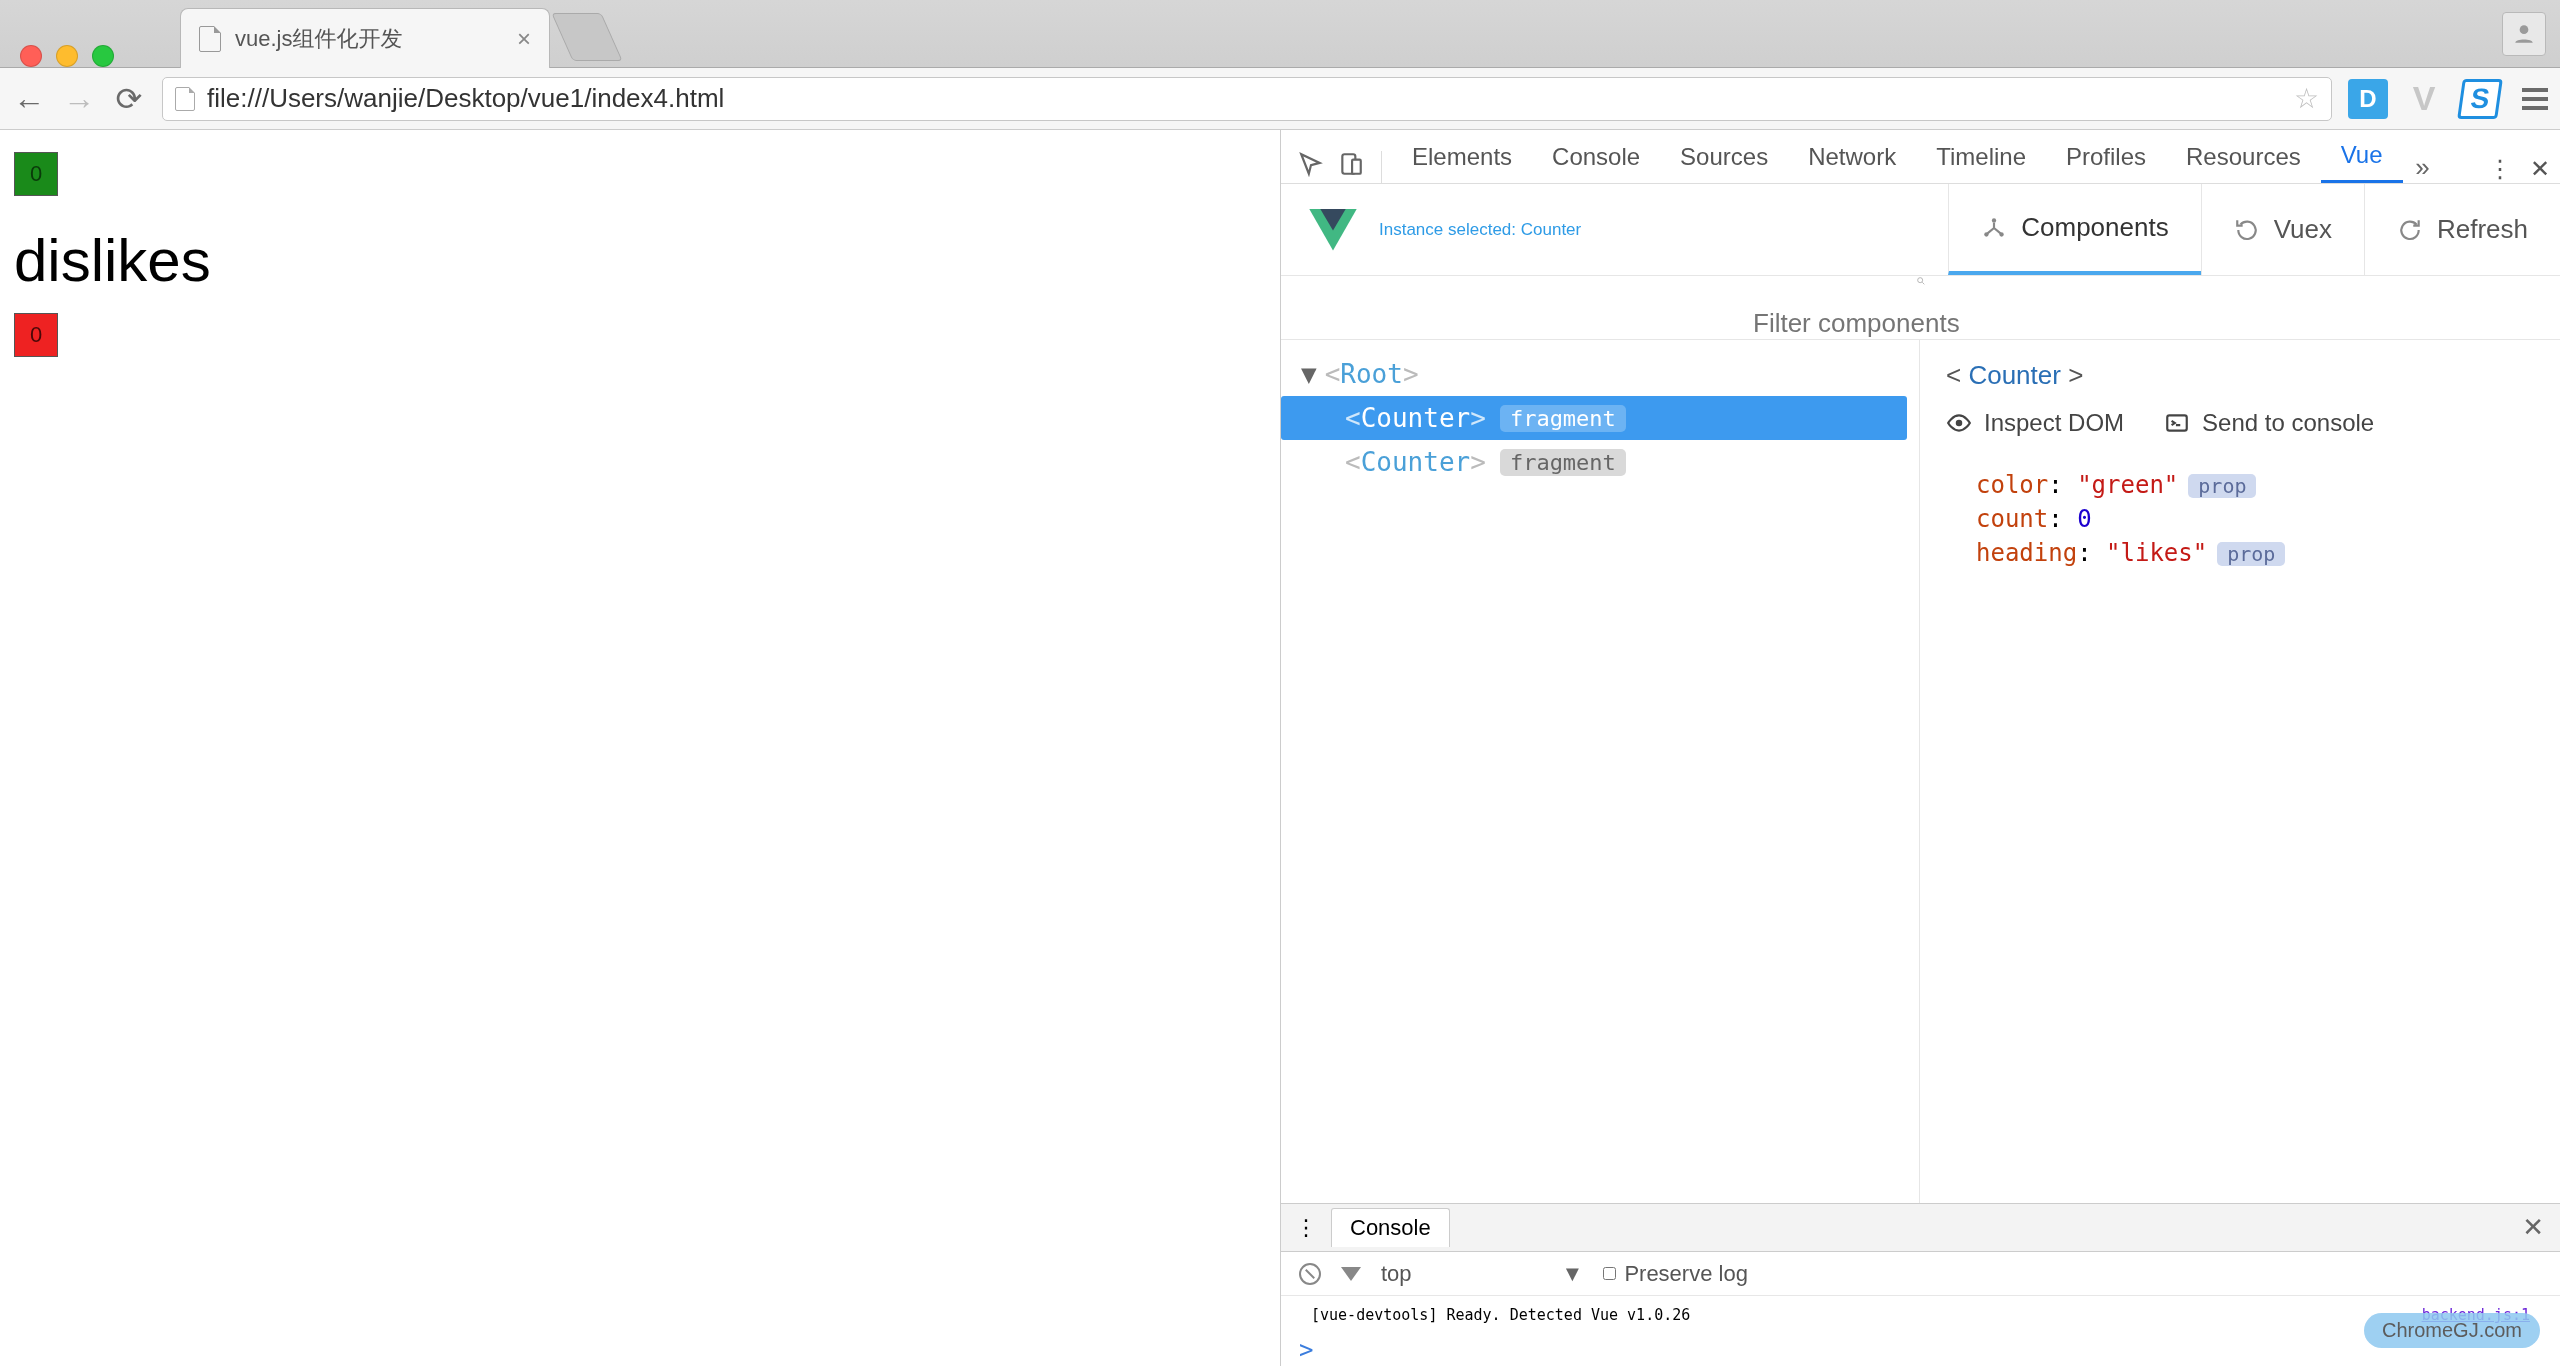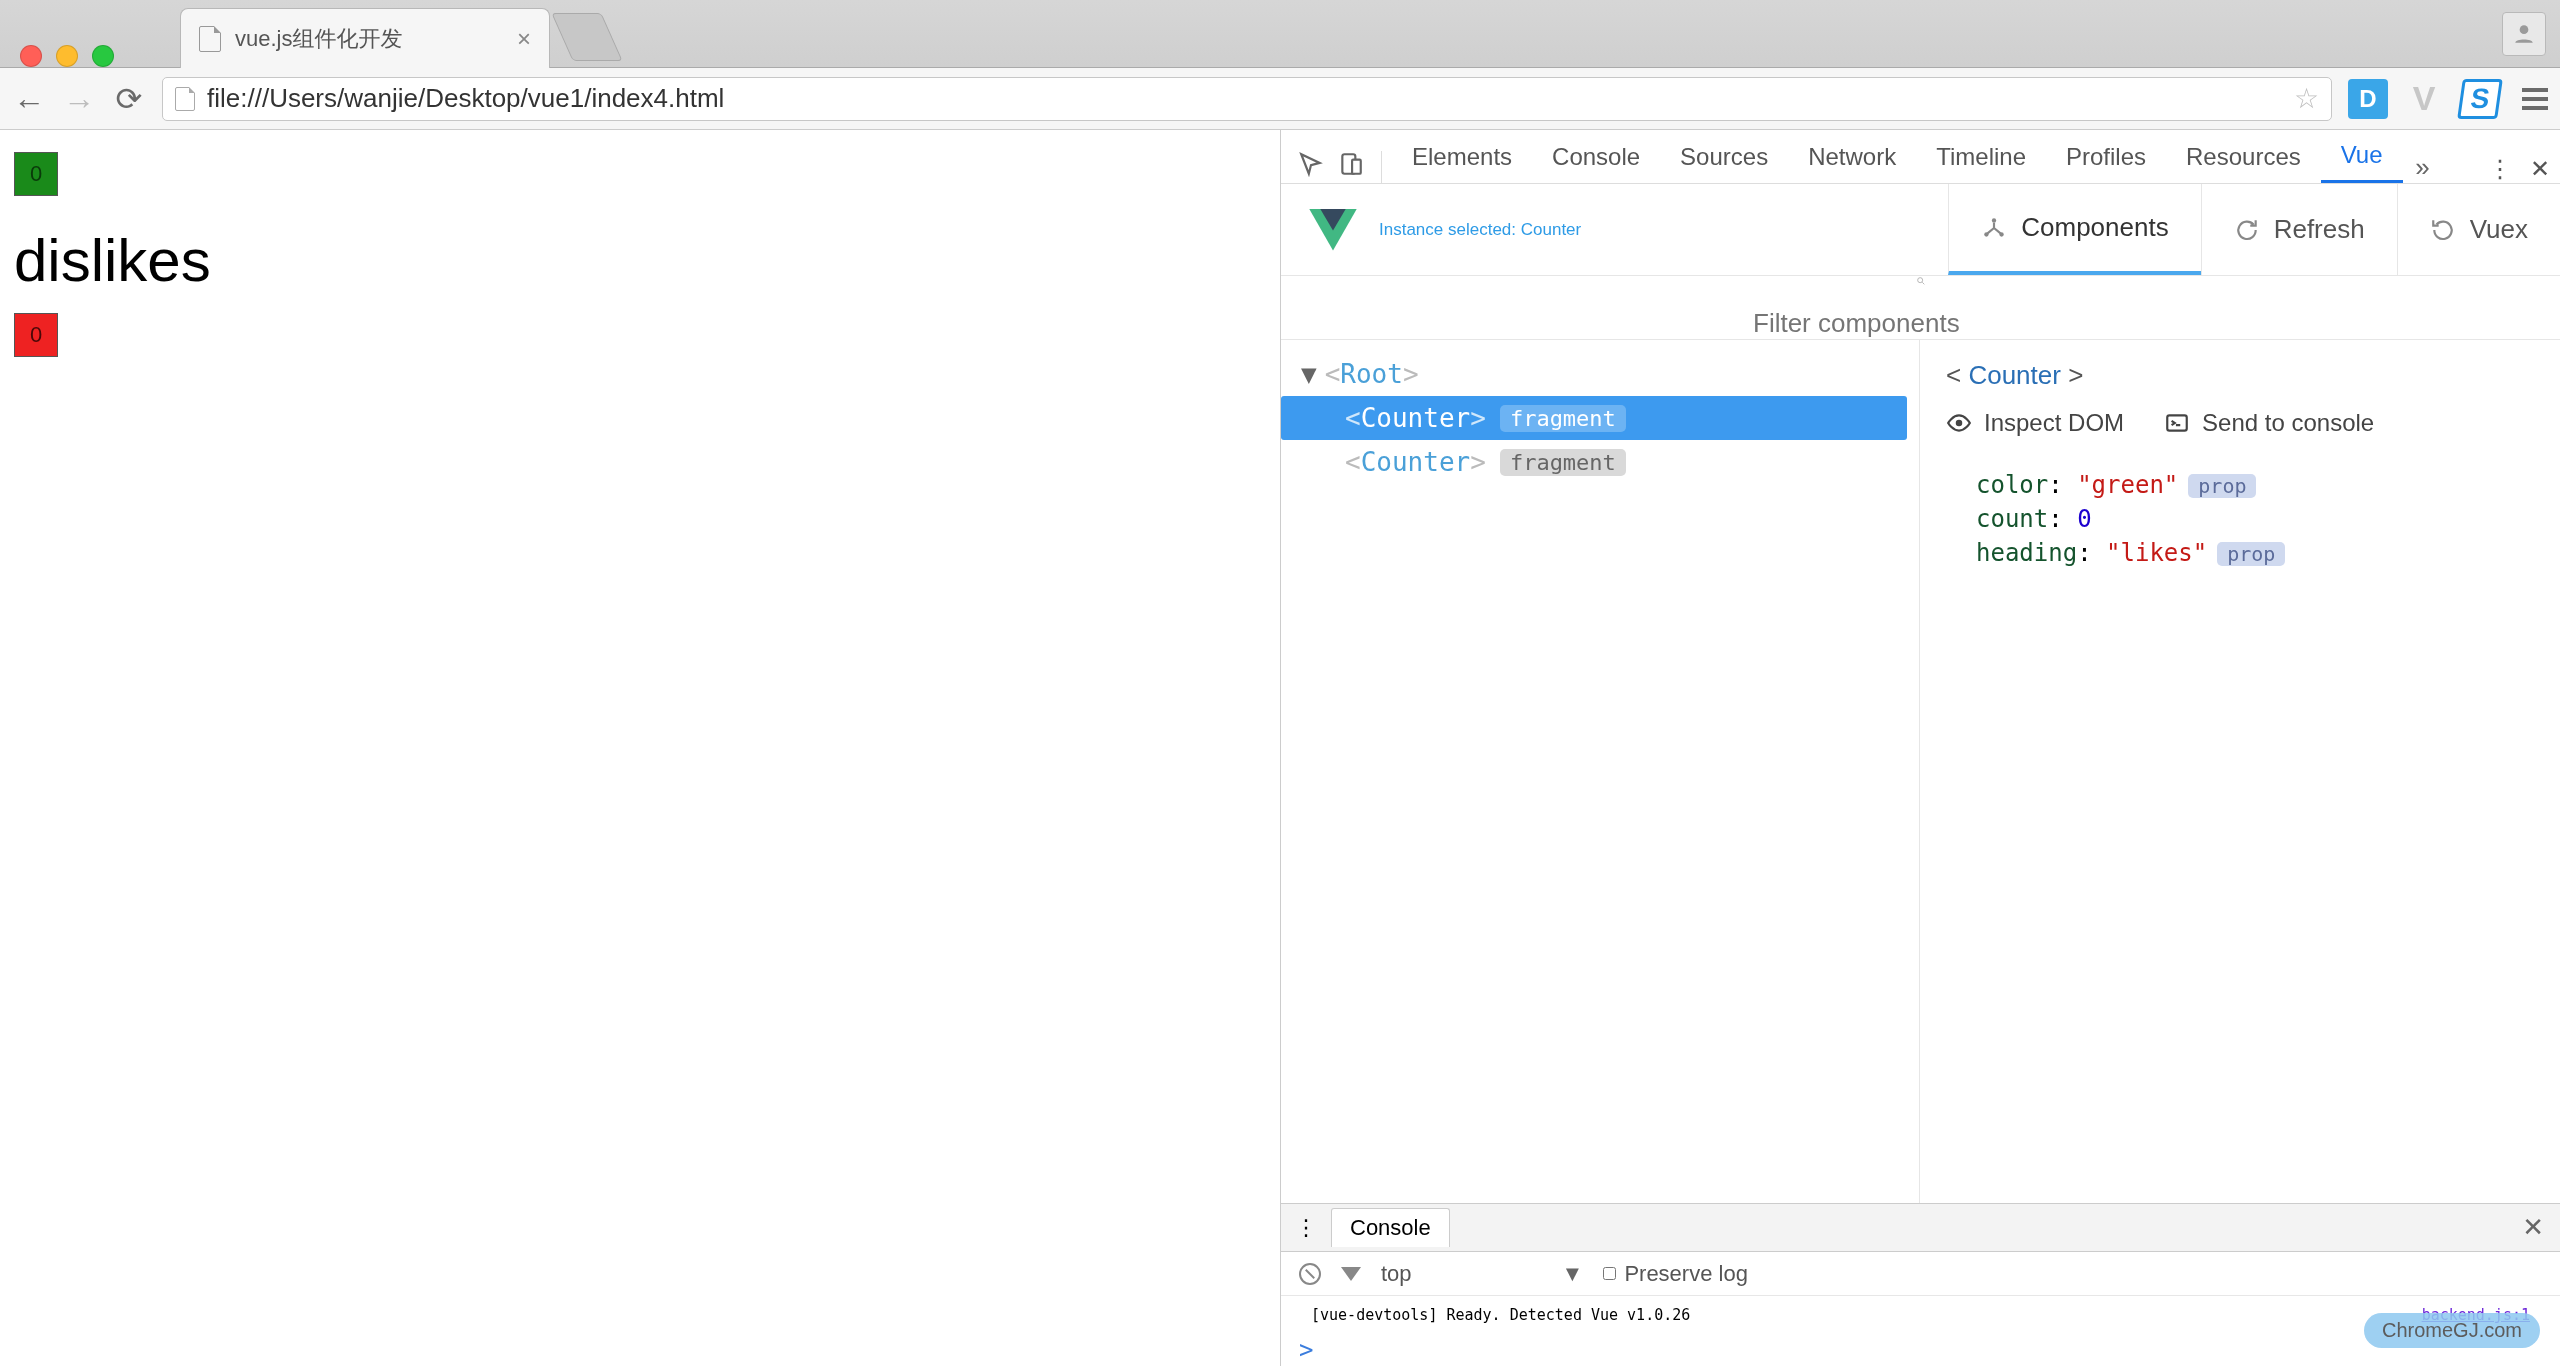--- a/index.html
+++ b/index.html
@@ -72,21 +72,21 @@
 .tagname{color:#4aa0d8;} .sel .tagname{color:#fff;}
 .frag{background:#d9d9d9;color:#666;border-radius:5px;padding:1px 10px;font-size:22px;margin-left:14px;}
 .sel .frag{background:#6cb3f3;color:#fff;}
 
 .props{width:640px;padding:20px 26px;font-size:26px;}
 .props-title{color:#555;margin-bottom:18px;}
 .props-title .tn{color:#2a6fb5;font-weight:500;}
 .props-actions{display:flex;gap:40px;color:#444;font-size:24px;margin-bottom:34px;}
 .props-actions span{display:flex;align-items:center;gap:12px;}
 .kv{font-family:Menlo,Consolas,monospace;font-size:24px;margin:6px 0 6px 30px;}
-.kv .k{color:#14532d;} .kv .s{color:#c41a16;} .kv .n{color:#1c00cf;}
+.kv .k{color:#c2410c;} .kv .s{color:#c41a16;} .kv .n{color:#1c00cf;}
 .kv .pill{background:#cfd9ef;color:#5b6b9a;border-radius:5px;padding:0 10px;font-size:20px;margin-left:10px;}
 
 
 .drawer{border-top:1px solid #ccc;}
 .drawer-tabs{height:48px;border-bottom:1px solid #ccc;display:flex;align-items:center;padding:0 14px;gap:14px;font-size:22px;background:#f3f3f3;position:relative;}
 .drawer-tabs .ctab{background:#fff;border:1px solid #ccc;border-bottom:none;padding:6px 18px;border-radius:3px 3px 0 0;}
 .drawer-tabs .xx{position:absolute;right:16px;font-size:26px;color:#666;}
 .drawer-filter{height:44px;border-bottom:1px solid #e7e7e7;display:flex;align-items:center;padding:0 18px;gap:20px;font-size:22px;color:#555;}
 .drawer-filter .noentry{width:22px;height:22px;border:2px solid #888;border-radius:50%;position:relative;}
 .drawer-filter .noentry::after{content:'';position:absolute;left:3px;top:8px;width:12px;height:2px;background:#888;transform:rotate(45deg);}
@@ -189,30 +189,30 @@
         <svg class="ic16 ic" viewBox="0 0 24 24">
             <circle cx="12" cy="5" r="2" fill="#888"></circle>
             <circle cx="5" cy="18" r="2" fill="#888"></circle>
             <circle cx="19" cy="18" r="2" fill="#888"></circle>
             <path d="M12 7v5m0 0l-6 5m6-5l6 5" stroke="#888" stroke-width="2" fill="none"></path>
           </svg>
         <span>Components</span>
       </div>
       <div class="vue-tab">
         <svg class="ic16 ic" viewBox="0 0 24 24">
-            <path d="M20 12a8 8 0 1 1-2-5m2-4v5h-5" fill="none" stroke="#888" stroke-width="2"></path>
-          </svg>
-        <span>Refresh</span>
+            <path d="M4 12a8 8 0 1 0 2-5" fill="none" stroke="#888" stroke-width="2"></path>
+            <path d="M3 3v5h5" fill="none" stroke="#888" stroke-width="2"></path>
+          </svg>
+        <span>Vuex</span>
       </div>
       <div class="vue-tab">
         <svg class="ic16 ic" viewBox="0 0 24 24">
-            <path d="M4 12a8 8 0 1 0 2-5" fill="none" stroke="#888" stroke-width="2"></path>
-            <path d="M3 3v5h5" fill="none" stroke="#888" stroke-width="2"></path>
-          </svg>
-        <span>Vuex</span>
+            <path d="M20 12a8 8 0 1 1-2-5m2-4v5h-5" fill="none" stroke="#888" stroke-width="2"></path>
+          </svg>
+        <span>Refresh</span>
       </div>
     </div>
 
     <div class="vue-search">
       <svg class="ic16" viewBox="0 0 24 24">
           <circle cx="10" cy="10" r="6" fill="none" stroke="#aaa" stroke-width="2"></circle>
           <path d="M15 15l5 5" stroke="#aaa" stroke-width="2"></path>
         </svg>
       <input placeholder="Filter components" style="">
     </div>

